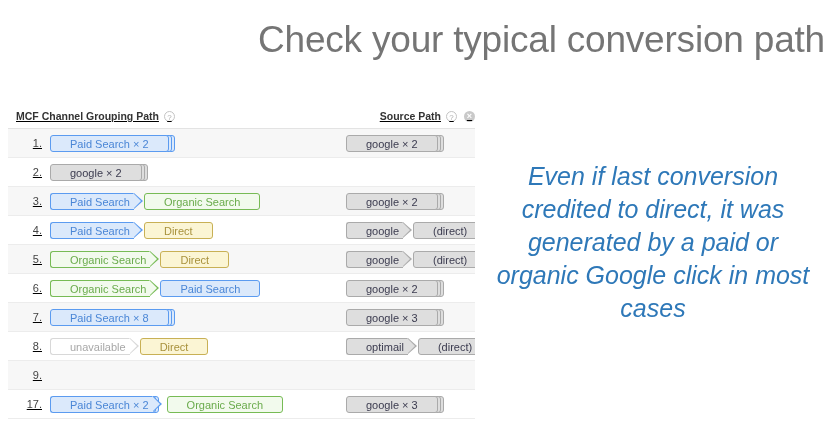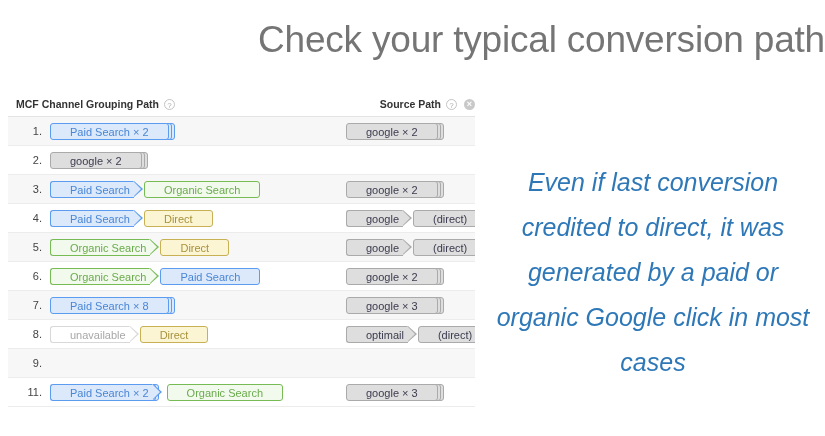--- a/index.html
+++ b/index.html
@@ -27,24 +27,25 @@
     color: #757575;
     letter-spacing: -0.2px;
     line-height: 44px;
     white-space: nowrap;
   }
 
   
   #report-table {
     position: absolute;
     left: 8px;
-    top: 92px;
+    top: 104px;
     width: 467px;
     background: #be185d;
     font-size: 11px;
+    text-decoration: underline;
   }
 
   #table-header {
     display: flex;
     align-items: center;
     height: 24px;
     padding: 0 0 0 8px;
     border-bottom: 1px solid #e3e3e3;
     background: #ffffff;
   }
@@ -207,21 +208,21 @@
 
   
   #caption {
     position: absolute;
     left: 485px;
     top: 160px;
     width: 336px;
     text-align: center;
     font-style: italic;
     font-size: 25px;
-    line-height: 45px;
+    line-height: 33px;
     color: #2e78b8;
   }
 </style>
 </head>
 <body>
 
 <div id="slide-title">Check your typical conversion path</div>
 
 <div id="report-table">
 
@@ -312,21 +313,21 @@
         </div>
         <div class="cell-source">
           <span class="badge-wrap arrow"><span class="badge gray arrow">optimail</span></span>
           <span class="badge-wrap"><span class="badge gray">(direct)</span></span>
         </div>
       </div>
       <div class="table-row odd">
         <div class="row-index">9.</div>
       </div>
       <div class="table-row even">
-        <div class="row-index">11.</div>
+        <div class="row-index">17.</div>
         <div class="cell-channel">
           <span class="badge-wrap arrow stacked"><span class="stack2 blue"></span><span class="stack1 blue"></span><span class="badge blue arrow">Paid Search × 2</span></span>
           <span class="badge-wrap"><span class="badge green">Organic Search</span></span>
         </div>
         <div class="cell-source">
           <span class="badge-wrap stacked"><span class="stack2 gray"></span><span class="stack1 gray"></span><span class="badge gray">google × 3</span></span>
         </div>
       </div>
     </div>
 </div>

